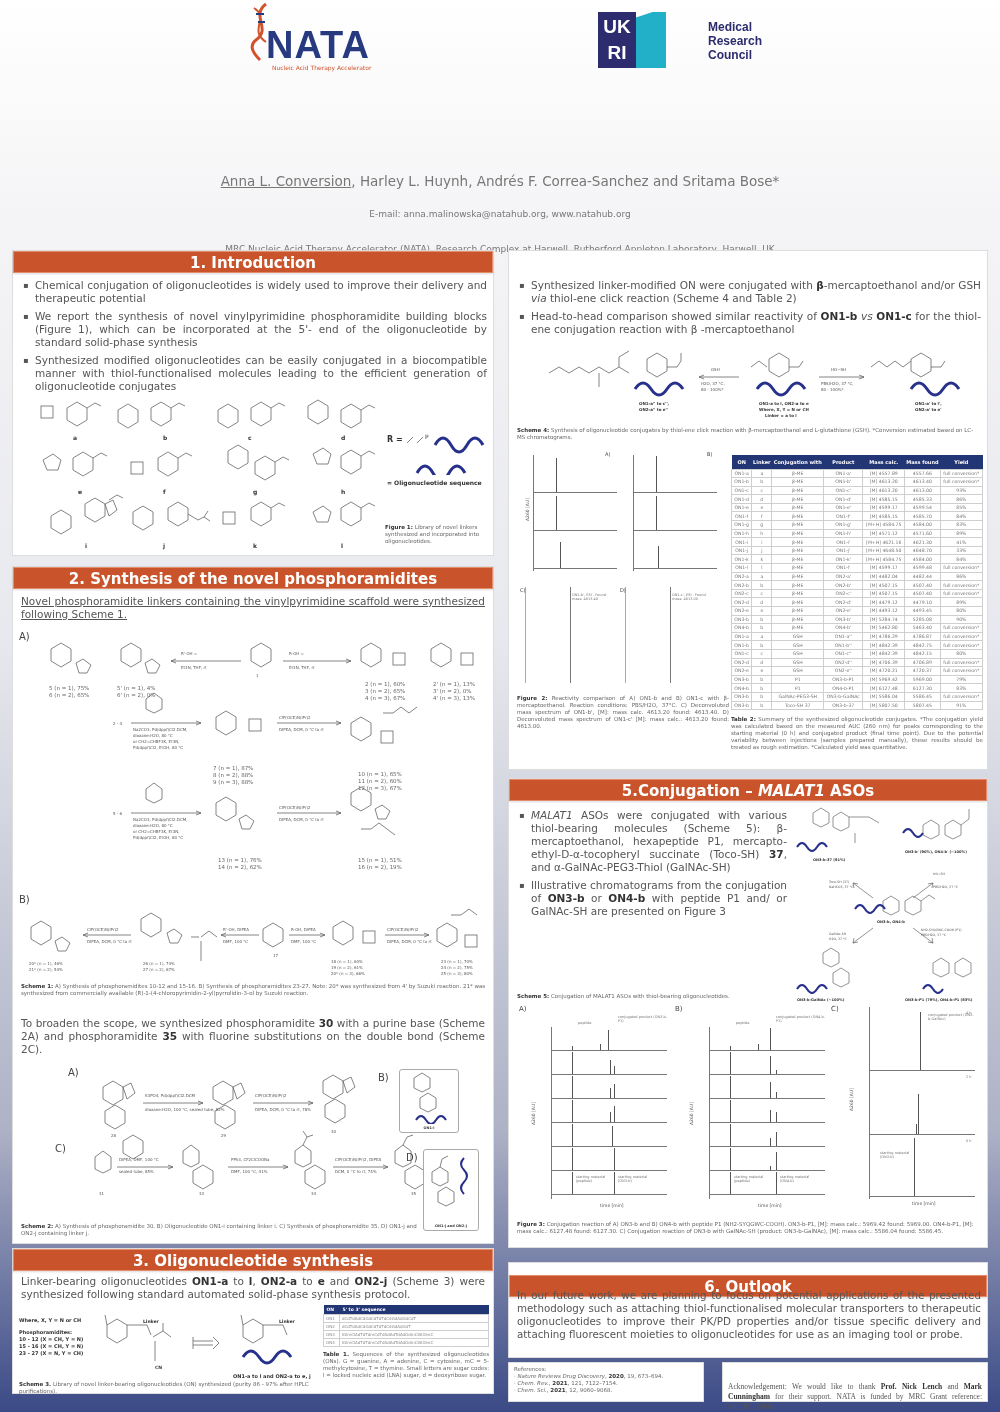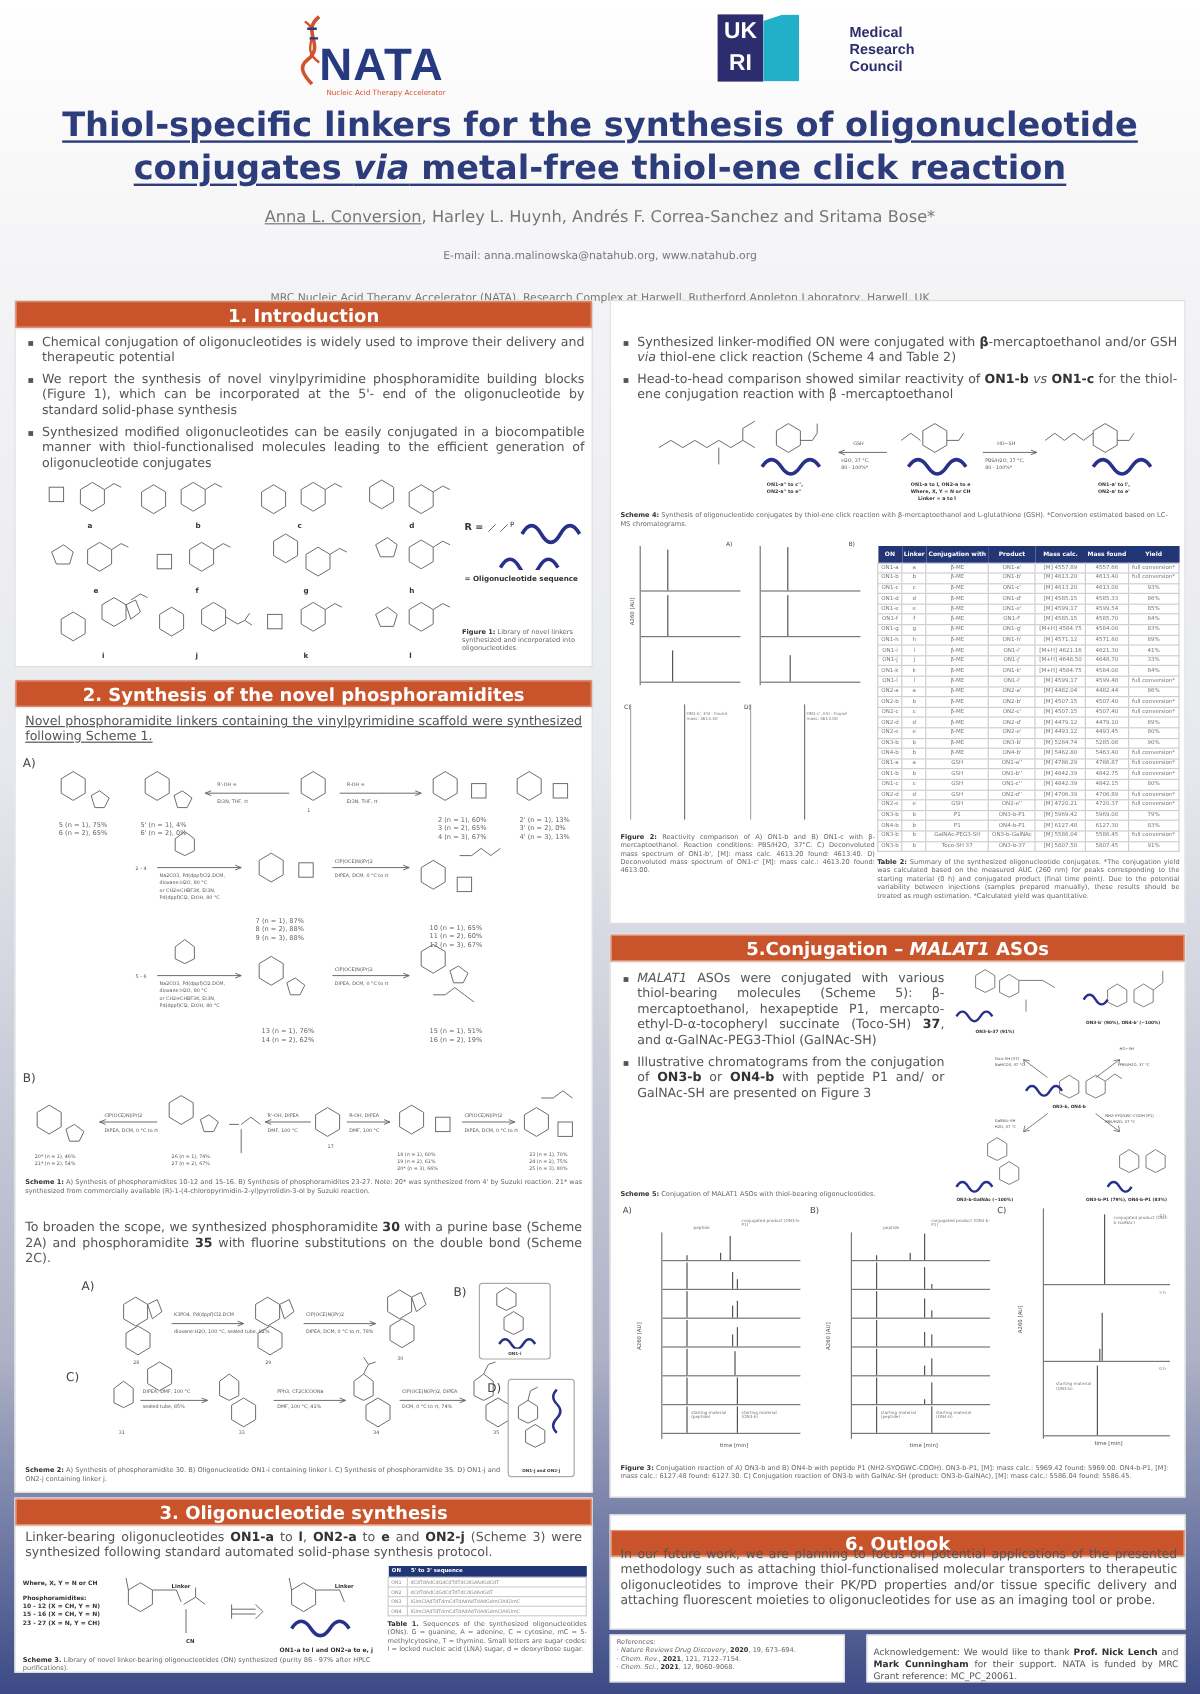--- a/index.html
+++ b/index.html
@@ -8,21 +8,21 @@
     font-family: "DejaVu Sans", sans-serif;
     background: linear-gradient(180deg, #ffffff 0%, #f4f4f6 16%, #e8e9ee 45%, #aeb2c6 80%, #3b4a86 100%);
     color: #3a3a3a;
     position: relative;
     overflow: hidden;
   }
   .page { position: relative; width: 1000px; height: 1412px; }
 
   
   .header { position: absolute; left: 0; top: 0; width: 1000px; height: 250px; }
-  .logo-nata { position: absolute; left: 238px; top: 10px; width: 170px; height: 70px; }
+  .logo-nata { position: absolute; left: 238px; top: 0; width: 170px; height: 70px; }
   .nata-word { position: absolute; left: 28px; top: 24px; font-family: "Liberation Sans", sans-serif; font-size: 38px; font-weight: 700; color: #273a80; letter-spacing: 1px; }
   .nata-sub { position: absolute; left: 34px; top: 64px; font-size: 6px; color: #d1522c; white-space: nowrap; }
   .nata-helix { position: absolute; left: 8px; top: 2px; }
   .logo-ukri { position: absolute; left: 598px; top: 12px; width: 180px; height: 60px; }
   .ukri-box { position: absolute; left: 0; top: 0; width: 38px; height: 56px; background: #2c2c6e; color: #fff; font-family: "Liberation Sans", sans-serif; font-weight: 700; font-size: 19px; line-height: 26px; text-align: center; padding-top: 2px; }
   .ukri-teal { position: absolute; left: 38px; top: 0; width: 30px; height: 56px; background: #21b0c7; clip-path: polygon(0 10%, 55% 0, 100% 0, 100% 100%, 0 100%); }
   .mrc-text { position: absolute; left: 110px; top: 8px; font-family: "Liberation Sans", sans-serif; font-size: 12px; font-weight: 700; color: #2c2c6e; line-height: 14px; width: 80px; }
 
   .title { position: absolute; left: 40px; top: 86px; width: 920px; text-align: center; font-family: "DejaVu Sans", sans-serif; font-size: 28px; line-height: 36px; color: #2d3d7c; font-weight: 600; text-decoration: underline; text-decoration-thickness: 2px; text-underline-offset: 4px; }
   .authors { position: absolute; left: 0; top: 173px; width: 1000px; text-align: center; font-size: 13.5px; color: #777; }
@@ -81,24 +81,20 @@
     <div class="logo-ukri">
       <div class="ukri-box">UK<br>RI</div>
       <div class="ukri-teal"></div>
       <div class="mrc-text">
         <div>Medical</div>
         <div>Research</div>
         <div>Council</div>
       </div>
     </div>
 
-    <h1 class="title">
-      <span>Thiol-specific linkers for the synthesis of oligonucleotide</span><br>
-      <span>conjugates </span><em>via</em><span> metal-free thiol-ene click reaction</span>
-    </h1>
     <div class="authors">
       <span class="presenting">Anna L. Conversion</span><span>, Harley L. Huynh, Andrés F. Correa-Sanchez and Sritama Bose*</span>
     </div>
     <div class="email">E-mail: anna.malinowska@natahub.org, www.natahub.org</div>
     <div class="affil">MRC Nucleic Acid Therapy Accelerator (NATA), Research Complex at Harwell, Rutherford Appleton Laboratory, Harwell, UK</div>
   </div>
 
   <div class="panel" style="left:12px; top:250px; width:482px; height:306px;">
     <div class="sec-head" style="left:0; top:0; width:480px;">1. Introduction</div>
     <ul class="bullets" style="position:absolute; left:8px; top:28px; width:466px;">
@@ -1038,16 +1034,16 @@
     <p class="para" style="position:absolute; left:8px; top:26px; width:464px; font-size:10.3px;">In our future work, we are planning to focus on potential applications of the presented methodology such as attaching thiol-functionalised molecular transporters to therapeutic oligonucleotides to improve their PK/PD properties and/or tissue specific delivery and attaching fluorescent moieties to oligonucleotides for use as an imaging tool or probe.</p>
   </div>
 
   <div class="panel" style="left:508px; top:1362px; width:196px; height:40px; padding:3px 5px;">
     <div class="caption">References:</div>
     <div class="caption">· <em>Nature Reviews Drug Discovery</em>, <b>2020</b><span>, 19, 673–694.</span></div>
     <div class="caption">· <em>Chem. Rev.</em>, <b>2021</b><span>, 121, 7122–7154.</span></div>
     <div class="caption">· <em>Chem. Sci.</em>, <b>2021</b><span>, 12, 9060–9068.</span></div>
   </div>
 
-  <div class="panel" style="left:722px; top:1362px; width:266px; height:40px; padding:9px 5px; font-size:7.5px; line-height:10px; color:#555; text-align:justify;">
+  <div class="panel" style="left:722px; top:1362px; width:266px; height:40px; padding:19px 5px; font-size:7.5px; line-height:10px; color:#555; text-align:justify;font-family:Liberation Serif, serif;">
     <span>Acknowledgement: We would like to thank </span><b class="strong">Prof. Nick Lench</b><span> and </span><b class="strong">Mark Cunningham</b><span> for their support. NATA is funded by MRC Grant reference: MC_PC_20061.</span>
   </div>
 </div>
 
 </body></html>

